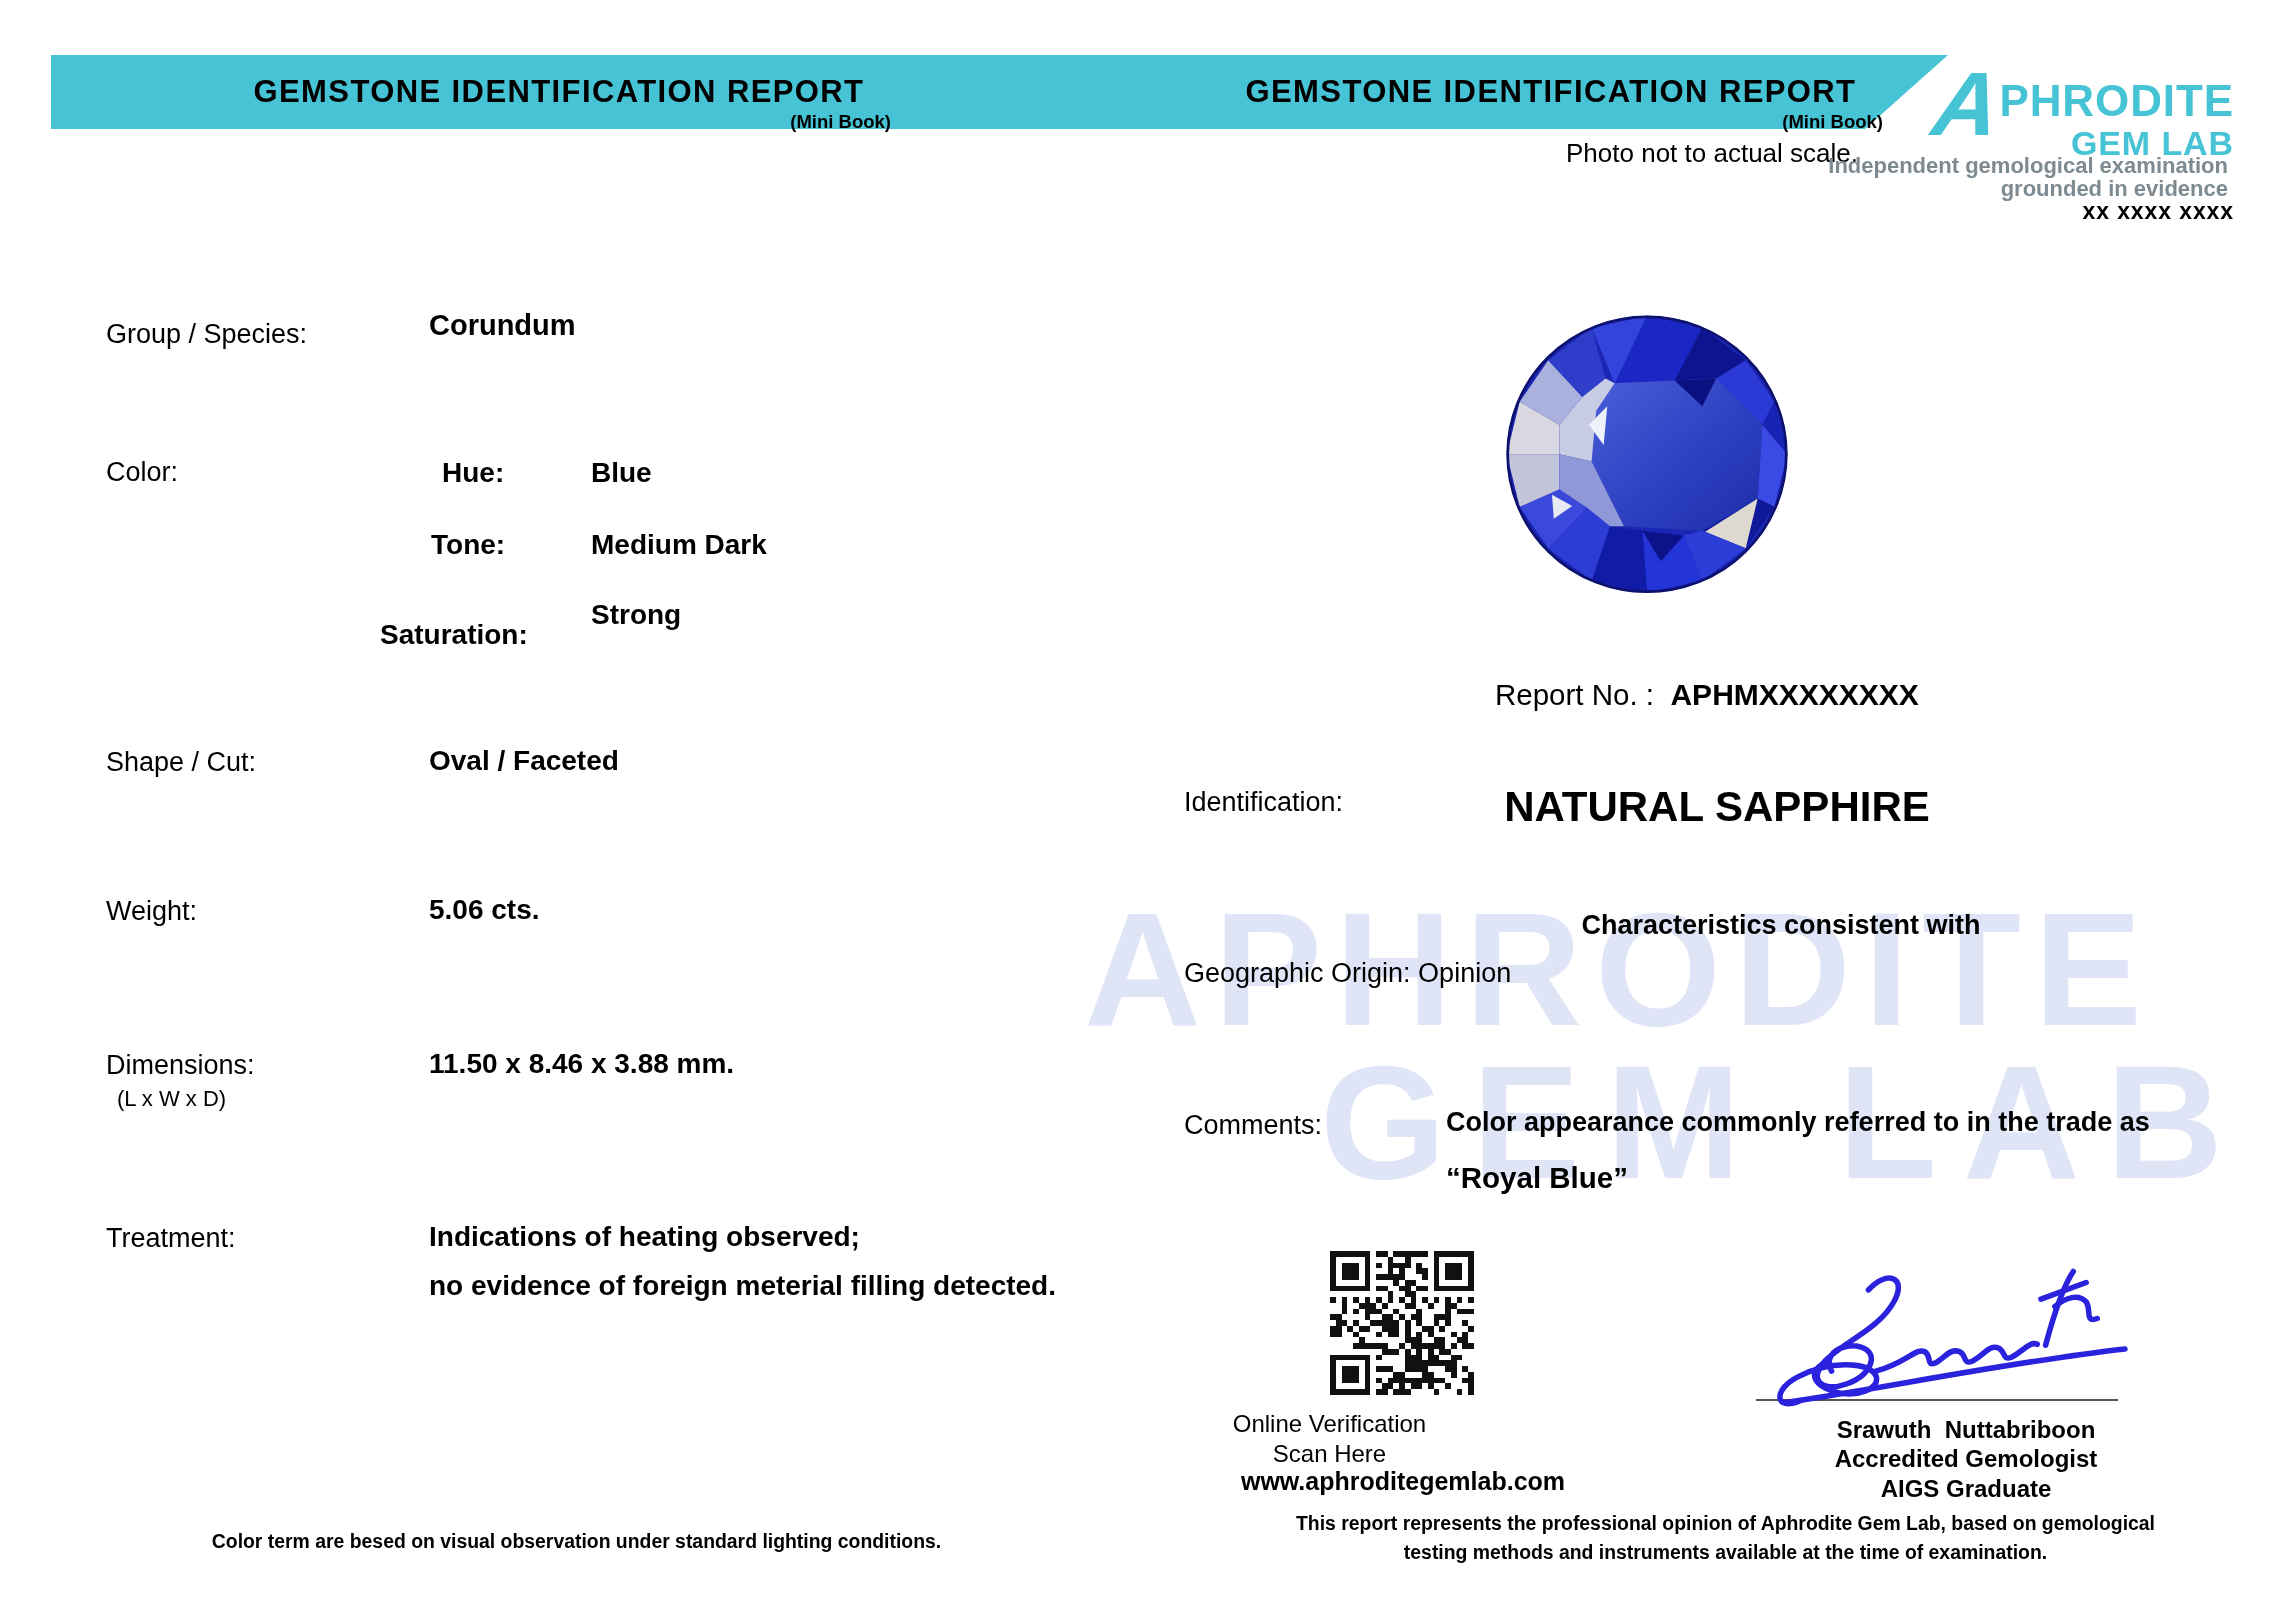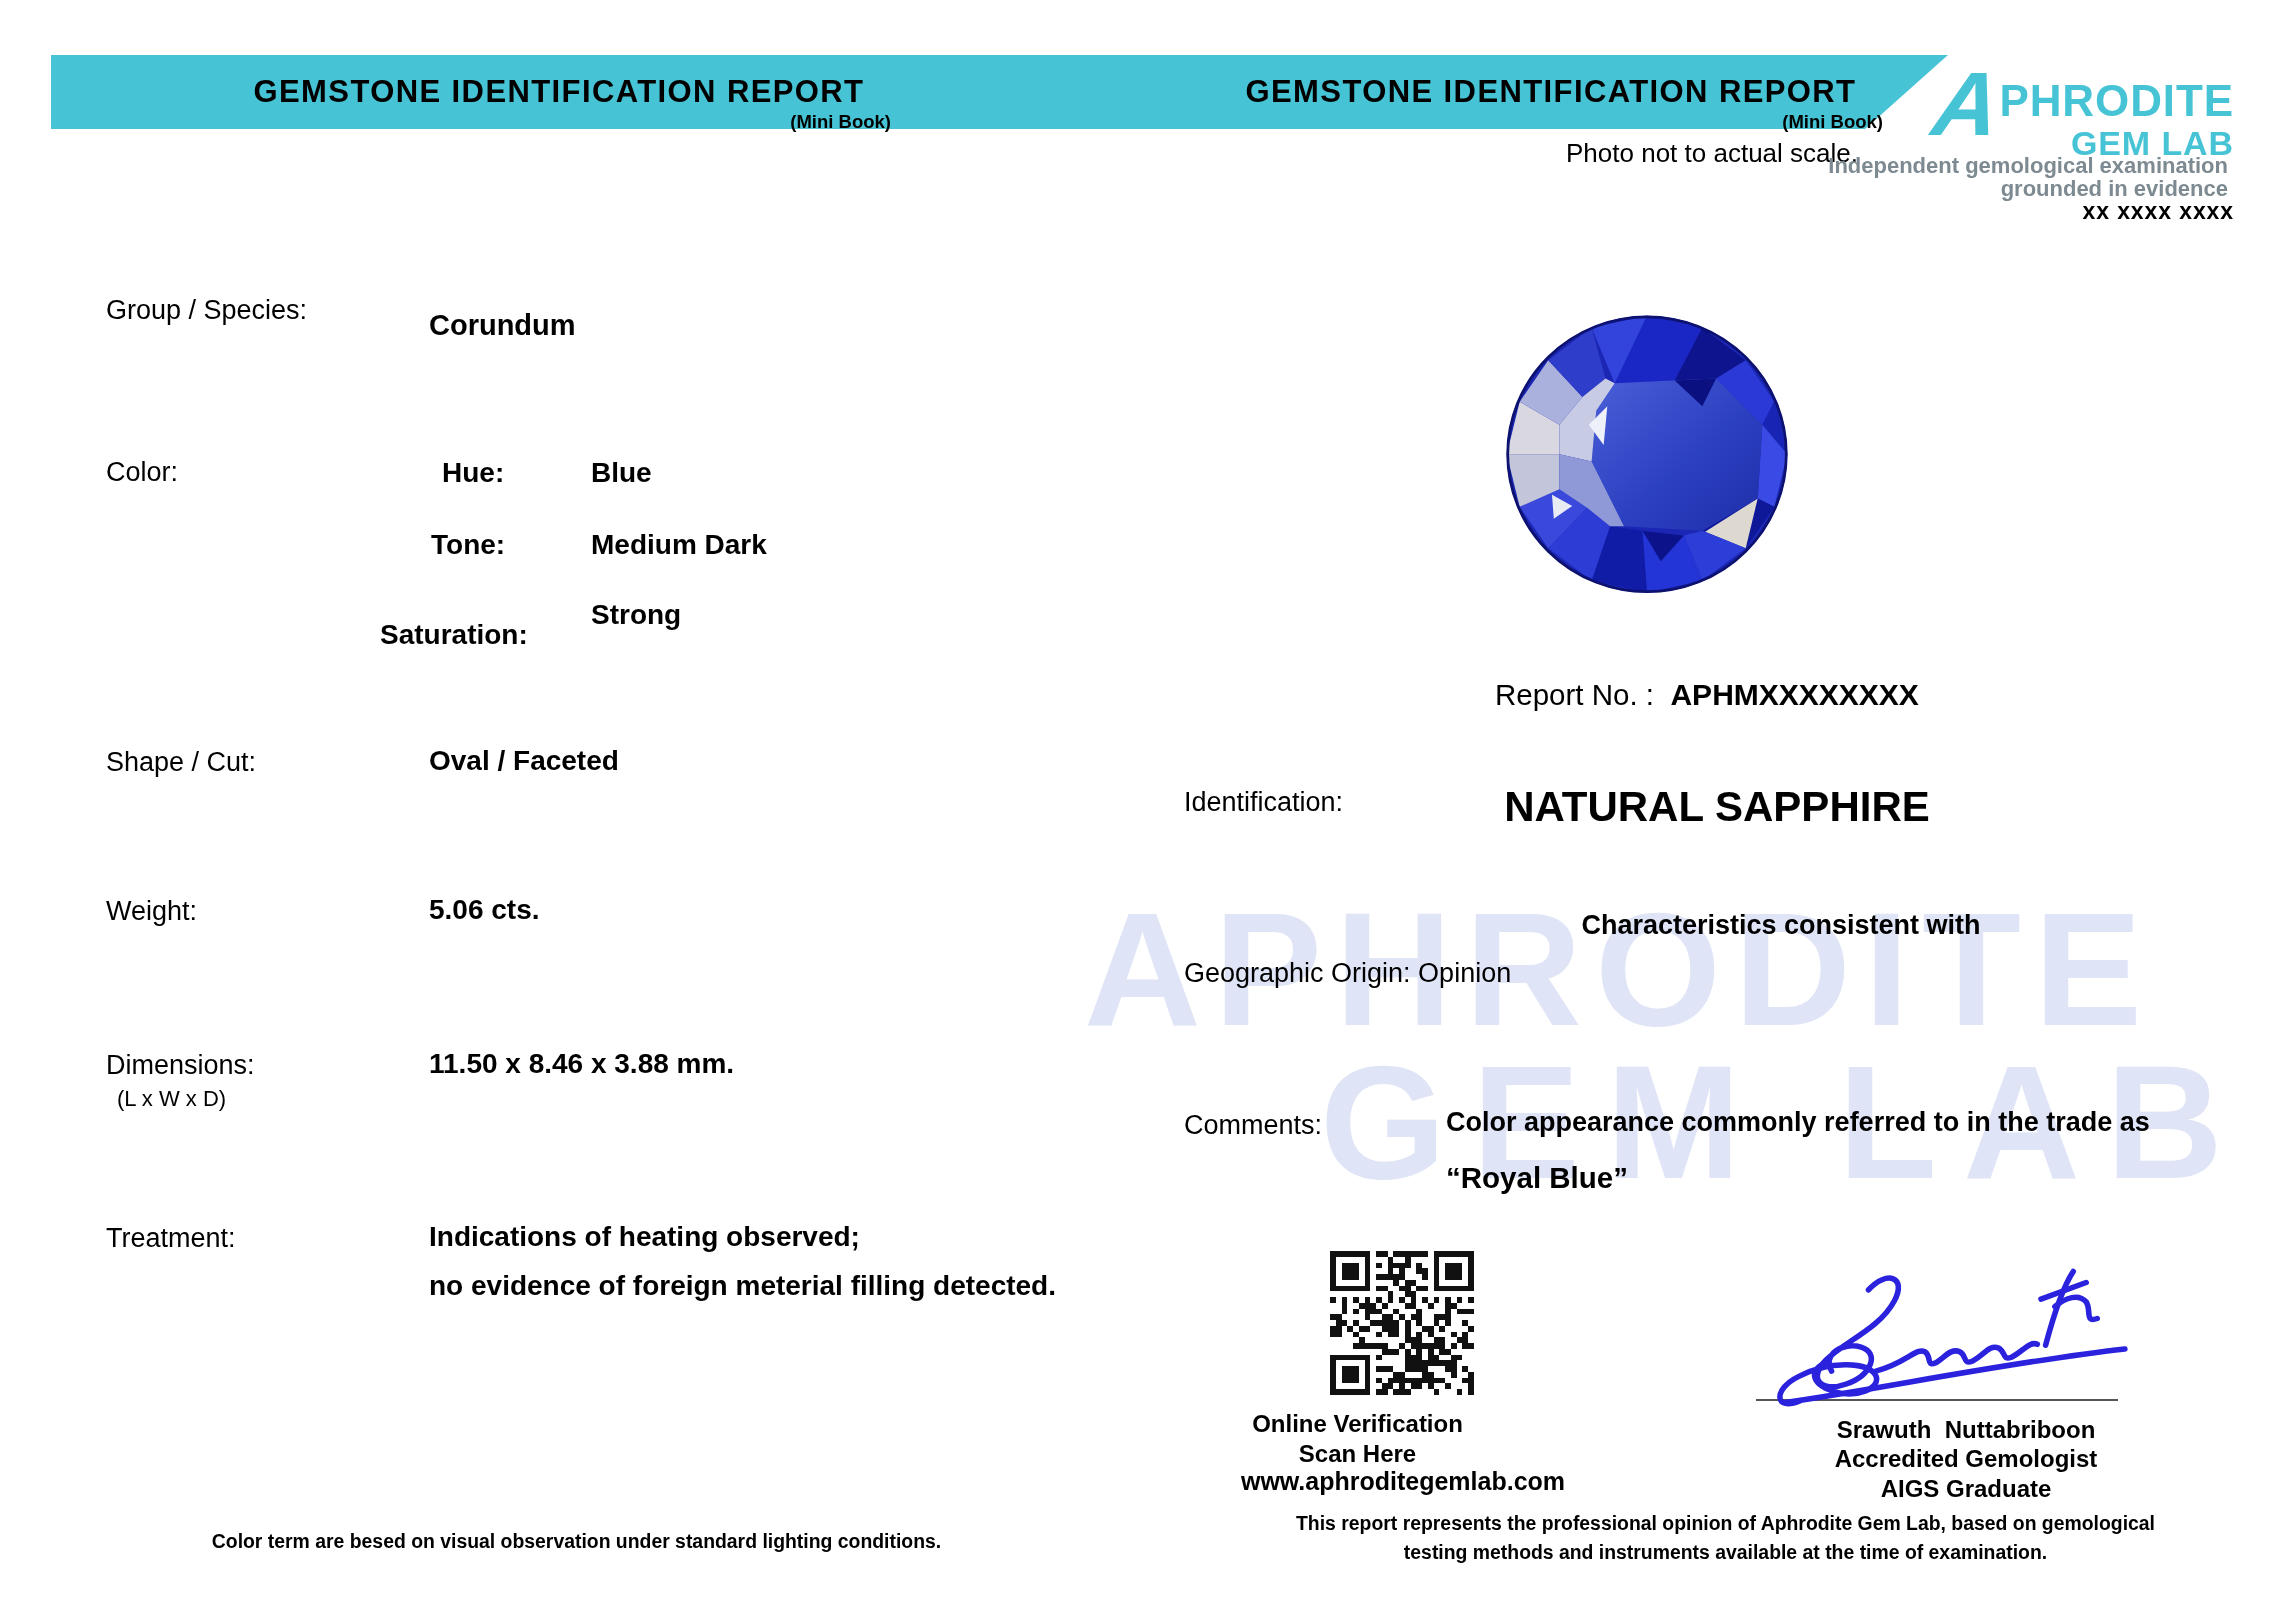--- a/index.html
+++ b/index.html
@@ -44,21 +44,21 @@
   .report-row{position:absolute;left:1495px;top:678px;font-size:29.5px;z-index:2;white-space:nowrap;}
   .report-row b{font-size:30px;}
   .ident-value{position:absolute;left:1440px;top:783px;width:554px;text-align:center;font-size:42px;font-weight:bold;z-index:2;white-space:nowrap;}
   .origin-intro{position:absolute;left:1504px;top:910px;width:554px;text-align:center;font-size:27px;font-weight:bold;z-index:2;white-space:nowrap;}
   .origin-value{position:absolute;left:1495px;top:953px;width:572px;text-align:center;font-size:42px;font-weight:bold;z-index:2;white-space:nowrap;}
   .comment1{position:absolute;left:1446px;top:1107px;font-size:27px;font-weight:bold;z-index:2;white-space:nowrap;}
   .comment2{position:absolute;left:1446px;top:1161px;font-size:29.5px;font-weight:bold;z-index:2;white-space:nowrap;}
   
   .qr{position:absolute;left:1330px;top:1251px;width:144px;height:144px;z-index:2;}
   .qr svg{width:100%;height:100%;}
-  .verif{position:absolute;width:277px;left:1219px;text-align:center;font-size:24px;font-weight:bold;z-index:2;}
+  .verif{position:absolute;width:277px;left:1191px;text-align:center;font-size:24px;font-weight:normal;z-index:2;}
   .v1{top:1410px;} .v2{top:1440px;}
   .v3{position:absolute;left:1237px;top:1467px;width:332px;text-align:center;font-size:25px;font-weight:bold;z-index:2;}
   
   .sig-svg{position:absolute;left:1767px;top:1253px;width:369px;height:155px;z-index:3;}
   .sig-path{fill:none;stroke:var(--signature,#2b22dd);stroke-width:6;stroke-linecap:round;stroke-linejoin:round;}
   .sig-line{position:absolute;left:1756px;top:1399px;width:362px;height:1.8px;background:#555;z-index:2;}
   .signer{position:absolute;left:1809px;width:314px;text-align:center;font-size:24px;font-weight:bold;z-index:2;white-space:pre;}
   .s1{top:1416px;} .s2{top:1445px;} .s3{top:1475px;}
   
   .foot-left{position:absolute;left:166px;top:1530px;width:821px;text-align:center;font-size:19.4px;font-weight:bold;z-index:2;}
@@ -129,21 +129,21 @@
       <polygon points="52,196 74,208 54,222" fill="#e8eaf4"></polygon>
       <ellipse cx="155" cy="152" rx="151" ry="149" fill="none" stroke="#0d1270" stroke-width="3"></ellipse>
     </svg>
   </div>
 
   <div class="report-row">
     <span>Report No. :</span>&nbsp;
     <b>APHMXXXXXXXX</b>
   </div>
 
-  <div class="lab" style="left:106px;top:296px;">Group / Species:</div>
+  <div class="lab" style="left:106px;top:320px;">Group / Species:</div>
   <div class="val" style="left:429px;top:310px;font-size:29px;">Corundum</div>
 
   <div class="lab" style="left:106px;top:458px;">Color:</div>
   <div class="val" style="left:442px;top:458px;">Hue:</div>
   <div class="val" style="left:591px;top:458px;">Blue</div>
   <div class="val" style="left:431px;top:530px;">Tone:</div>
   <div class="val" style="left:591px;top:530px;">Medium Dark</div>
   <div class="val" style="left:380px;top:600px;margin-top:20px;">Saturation:</div>
   <div class="val" style="left:591px;top:600px;">Strong</div>
 

